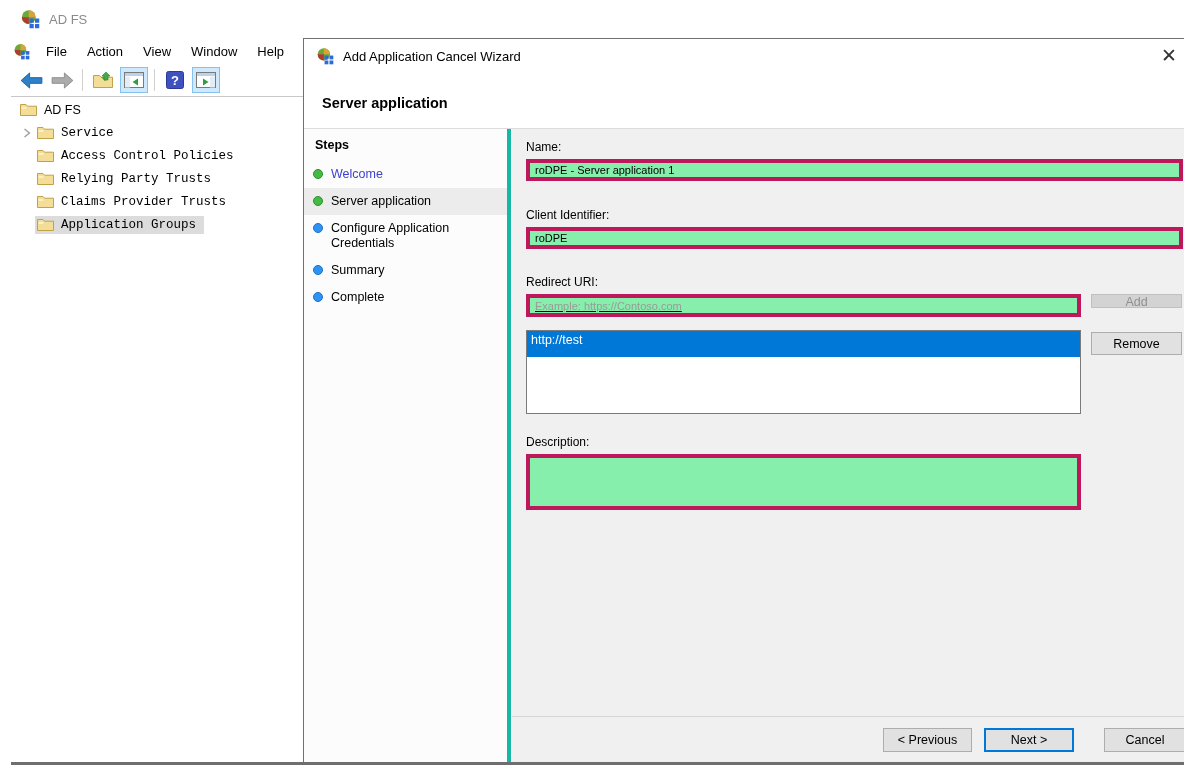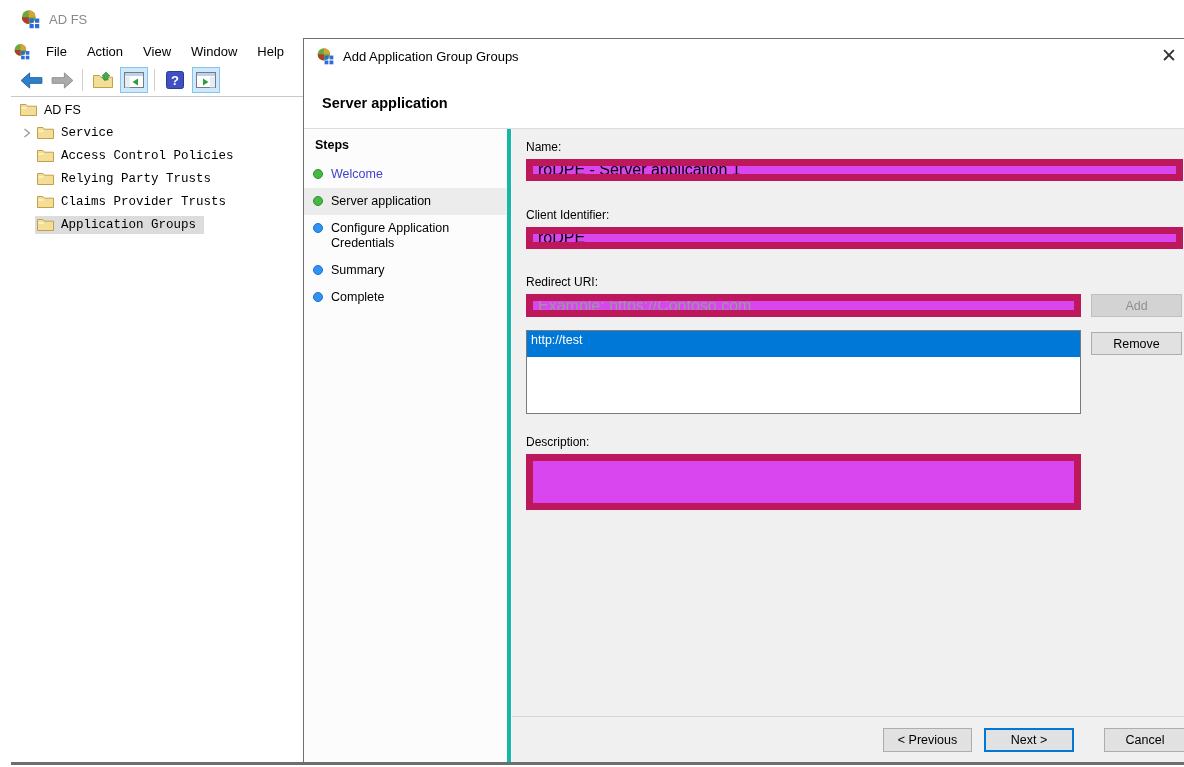--- a/index.html
+++ b/index.html
@@ -47,22 +47,22 @@
   .step-row.current { background:#ececec; }
   .step-dot { width:10px; height:10px; border-radius:50%; margin-top:2px; flex:0 0 auto; }
   .dot-done { background:#44b944; border:1px solid #2f8f2f; }
   .dot-pending { background:#2f93f6; border:1px solid #1f6fc8; }
   .step-label { line-height:15px; max-width:160px; }
   .step-link { color:#4040d0; }
   .c2 { min-height:32px; }
 
   .content-panel { position:absolute; left:208px; top:0; right:0; bottom:0; background:#f0f0f0; }
   .fld-label { position:absolute; left:14px; font-size:12px; }
-  .txt { position:absolute; border:7px solid #be185d; background:#d946ef; font-family:inherit;
-    font-size:16px; padding:2px 5px; outline:none; }
+  .txt { position:absolute; border:4px solid #be185d; background:#86efac; font-family:inherit;
+    font-size:11px; padding:2px 5px; outline:none; }
   .txt::placeholder { color:#9a9a9a; opacity:1; }
   .listbox { position:absolute; left:14px; top:201px; width:555px; height:84px; background:#fff;
     border:1px solid #7a7a7a; overflow:hidden; }
   .list-item.selected { background:#0078d7; color:#fff; padding:2px 4px; height:26px; }
   .btn { position:absolute; background:#e1e1e1; border:1px solid #adadad; font-family:inherit;
     font-size:12.5px; text-align:center; cursor:default; }
   .btn.disabled { background:#d3d3d3; border-color:#c0c0c0; color:#8f8f8f; }
   .btn.default-focus { border:2px solid #0078d7; }
   .footer-line { position:absolute; left:0; right:0; top:587px; height:1px; background:#fff;
     border-top:1px solid #d6d6d6; }
@@ -212,21 +212,21 @@
         <span>Application Groups</span>
       </span>
     </div>
   </div>
 
   <div class="dialog">
     <div class="dlg-titlebar">
       <svg width="18" height="18" viewBox="0 0 16 16">
           <use href="#adfs-glyph"></use>
         </svg>
-      <span class="dlg-title">Add Application Group Groups</span>
+      <span class="dlg-title">Add Application Cancel Wizard</span>
       <span class="dlg-close">✕</span>
     </div>
     <div class="dlg-heading">Server application</div>
 
     <div class="dlg-body">
 
       <div class="steps-panel">
         <div class="steps-header">Steps</div>
         <div class="step-row">
           <span class="step-dot dot-done"></span>
@@ -252,21 +252,21 @@
 
       <div class="content-panel">
         <span class="fld-label" style="top:11px">Name:</span>
         <input class="txt" style="left: 14px; top: 30px; width: 657px; height: 22px;" value="roDPE - Server application 1">
 
         <span class="fld-label" style="top:79px">Client Identifier:</span>
         <input class="txt" style="left: 14px; top: 98px; width: 657px; height: 22px;" value="roDPE">
 
         <span class="fld-label" style="top:146px">Redirect URI:</span>
         <input class="txt" style="left: 14px; top: 165px; width: 555px; height: 23px; text-decoration: underline;" placeholder="Example: https://Contoso.com">
-        <button class="btn disabled" style="left:579px; top:165px; width:91px; height:23px">Add</button>
+        <button class="btn disabled" style="left:579px; top:165px; width:91px; height:14px">Add</button>
 
         <div class="listbox">
           <div class="list-item selected">http://test</div>
         </div>
         <button class="btn" style="left:579px; top:203px; width:91px; height:23px">Remove</button>
 
         <span class="fld-label" style="top:306px">Description:</span>
         <textarea class="txt" style="left: 14px; top: 325px; width: 555px; height: 56px; resize: none;"></textarea>
 
         <div class="footer-line"></div>

